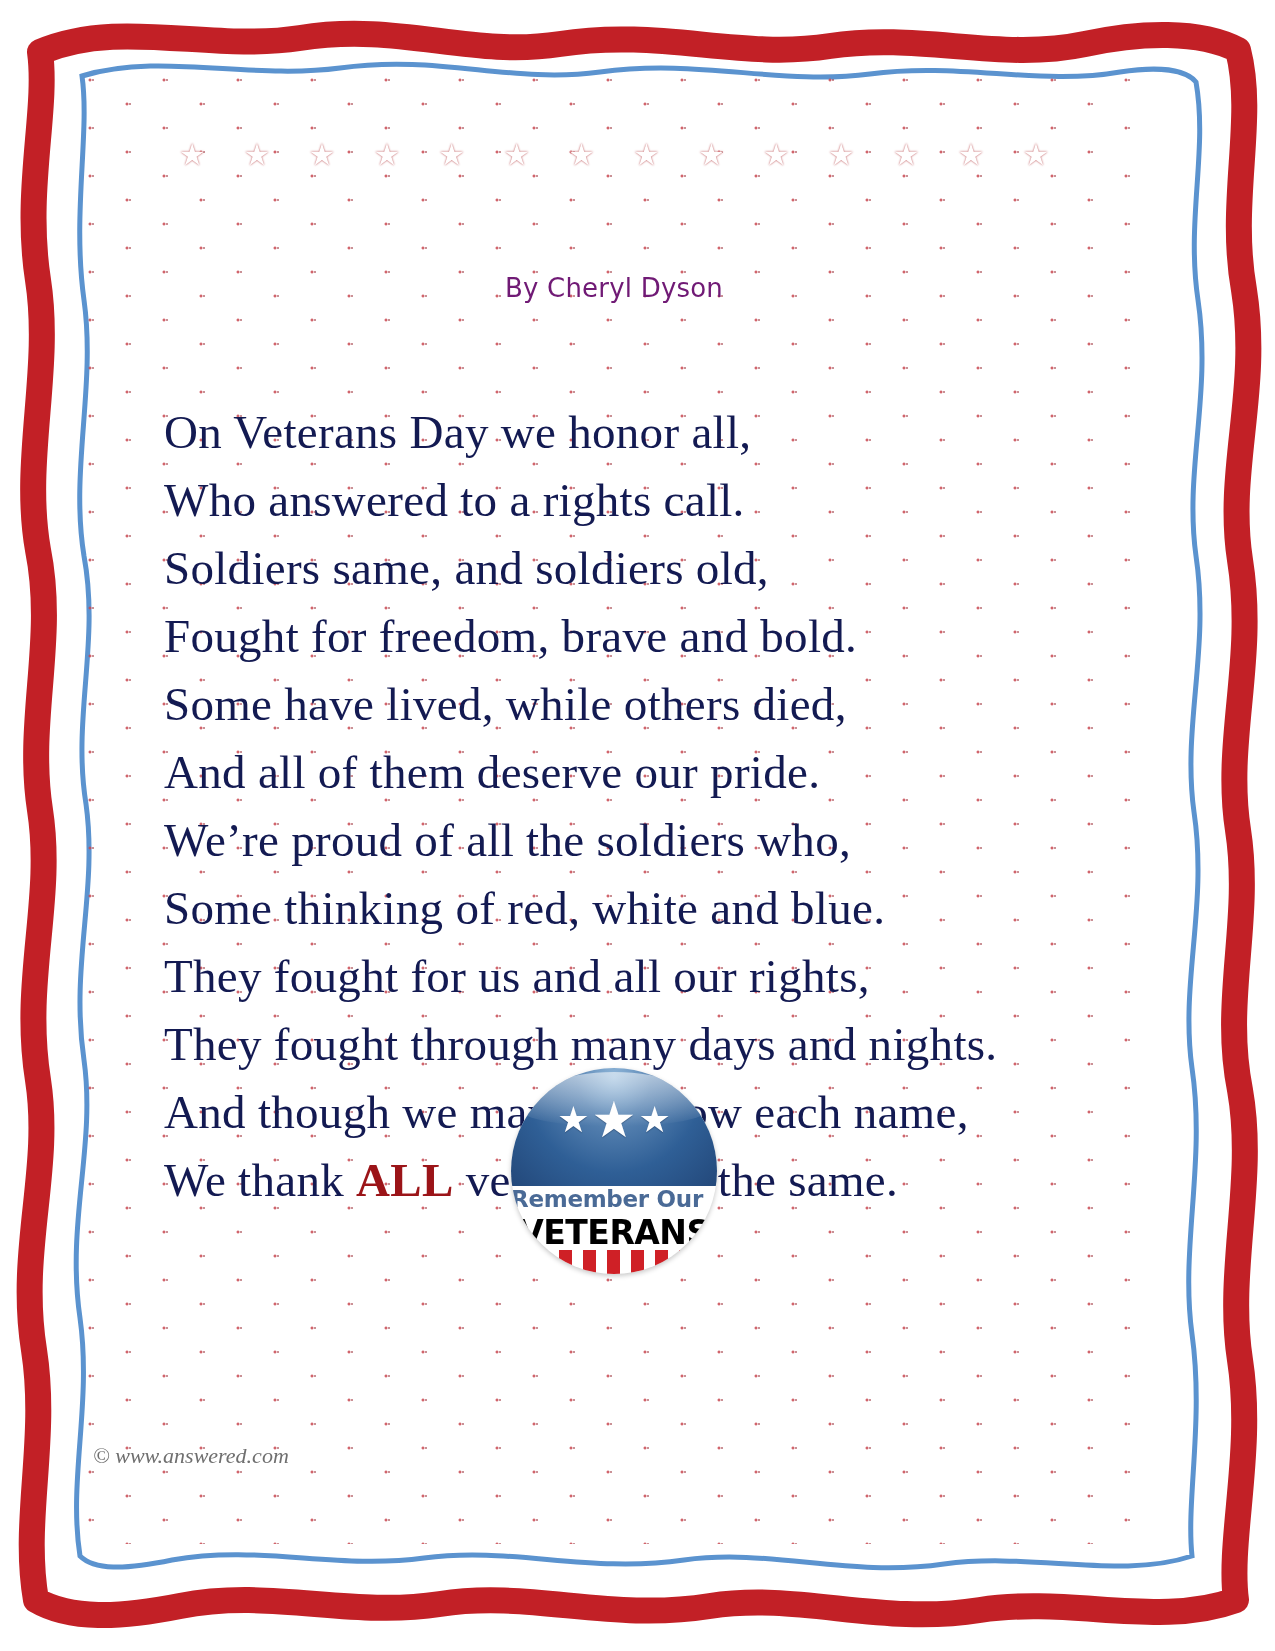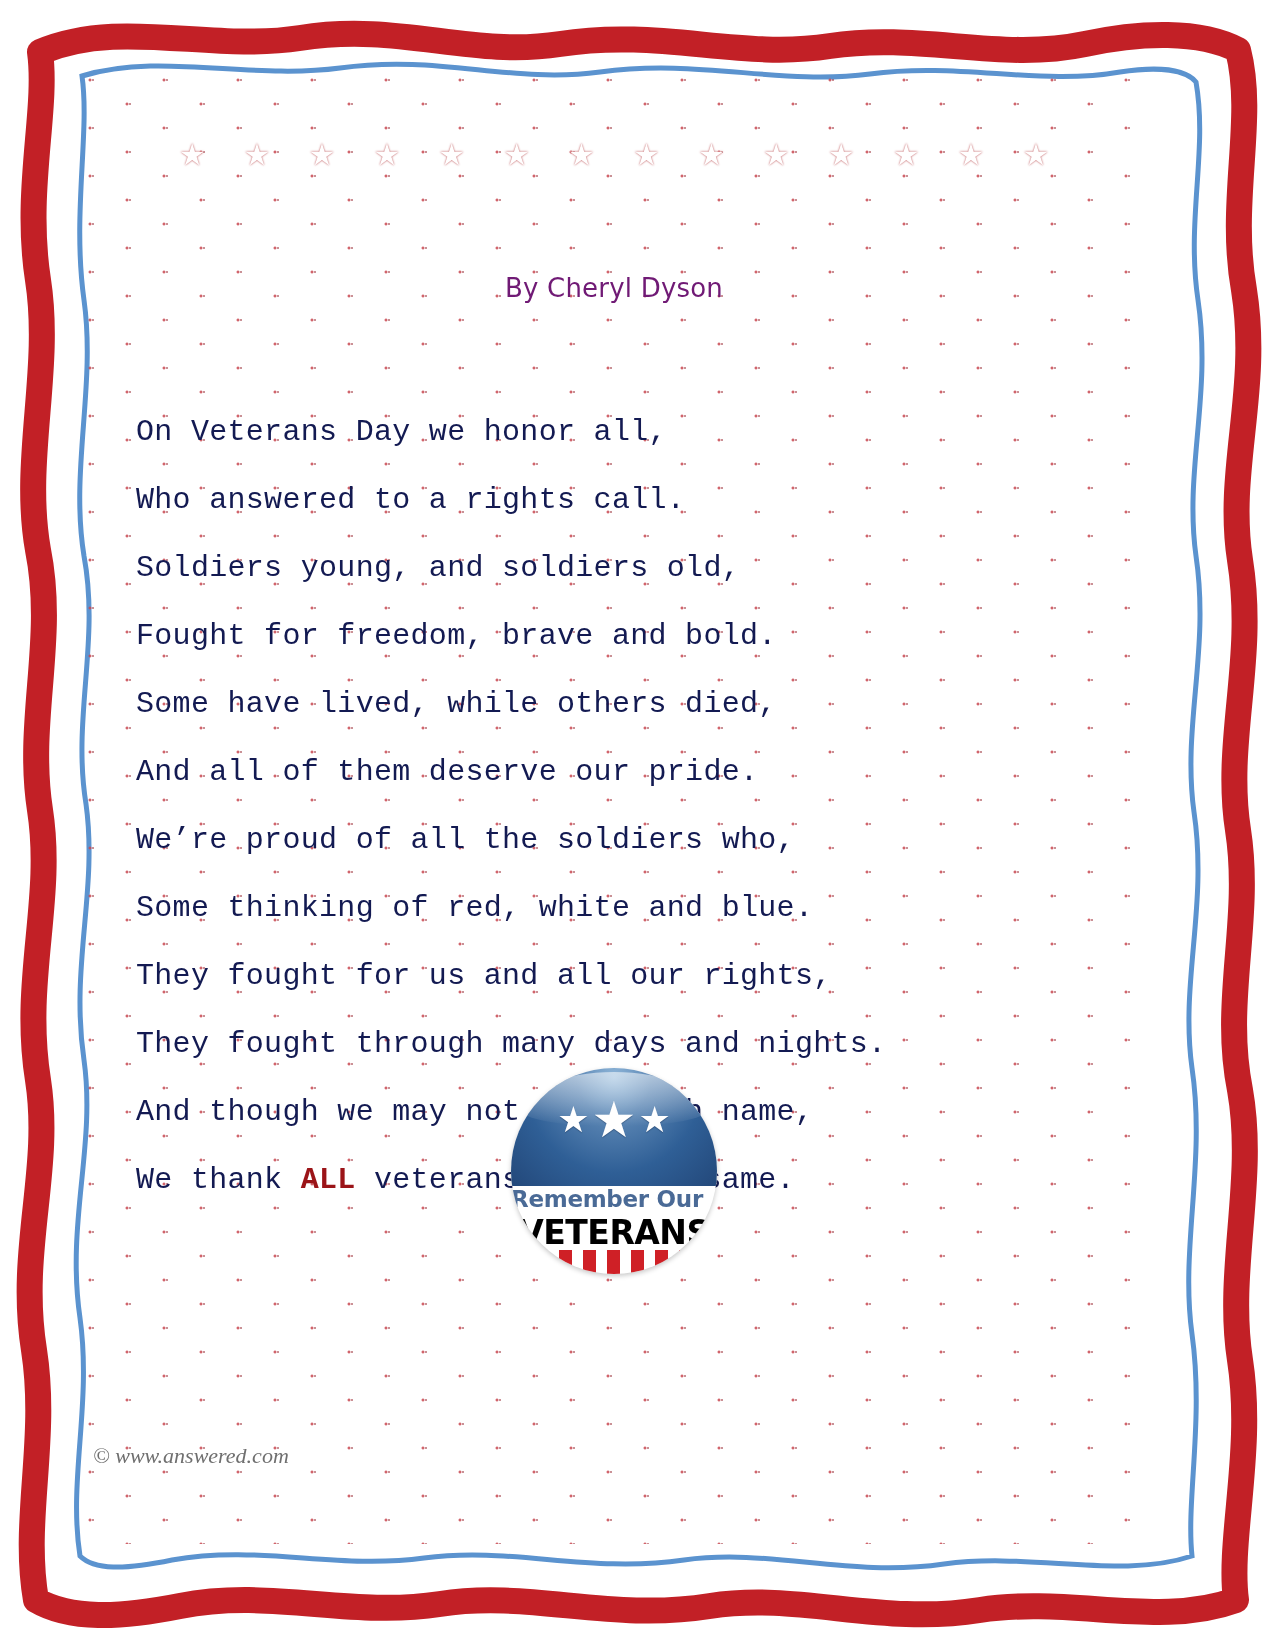--- a/index.html
+++ b/index.html
@@ -103,27 +103,28 @@
     letter-spacing:.2px;
   }
 
   
   #poem{
     position:absolute;
     left:48px;top:320px;
     width:1000px;
   }
   .poem-line{
-    font-family:Liberation Mono, monospace;
+    font-family:Liberation Serif, serif;
     font-weight:400;
-    font-size:30px;
+    font-size:47px;
     line-height:68px;
     color:#131a52;
     white-space:nowrap;
     letter-spacing:.3px;
+    margin-left:28px;
   }
   .poem-line .hl{ color:#9b1418; font-weight:600;text-align:right; }
 
   
   #badge-wrap{
     position:absolute;
     left:0;top:990px;width:1052px;text-align:center;
   }
   #badge{
     position:relative;
@@ -255,21 +256,21 @@
 
   <div id="content">
 
     <div id="title-stars"><span>★</span><span>★</span><span>★</span><span>★</span><span>★</span><span>★</span><span>★</span><span>★</span><span>★</span><span>★</span><span>★</span><span>★</span><span>★</span><span>★</span></div>
 
     <div id="byline">By Cheryl Dyson</div>
 
     <div id="poem">
         <div class="poem-line">On Veterans Day we honor all,</div>
         <div class="poem-line">Who answered to a rights call.</div>
-        <div class="poem-line">Soldiers young, and soldiers old,</div>
+        <div class="poem-line">Soldiers same, and soldiers old,</div>
         <div class="poem-line">Fought for freedom, brave and bold.</div>
         <div class="poem-line">Some have lived, while others died,</div>
         <div class="poem-line">And all of them deserve our pride.</div>
         <div class="poem-line">We’re proud of all the soldiers who,</div>
         <div class="poem-line">Some thinking of red, white and blue.</div>
         <div class="poem-line">They fought for us and all our rights,</div>
         <div class="poem-line">They fought through many days and nights.</div>
         <div class="poem-line">And though we may not know each name,</div>
         <div class="poem-line"><span>We thank </span><span class="hl">ALL</span><span> veterans just the same.</span></div>
       </div>

